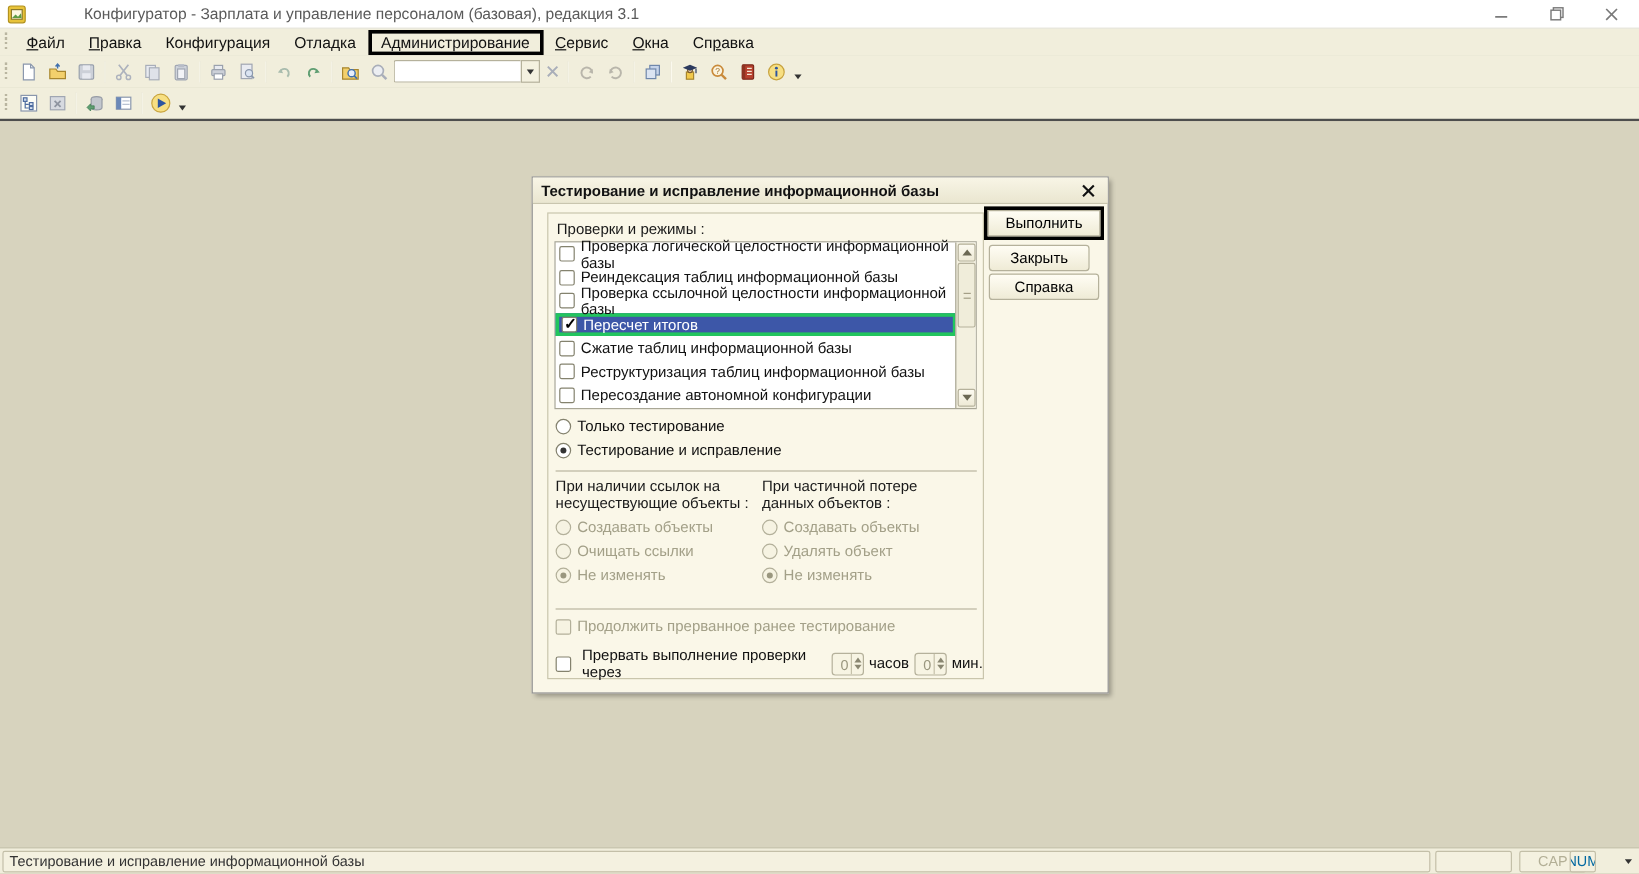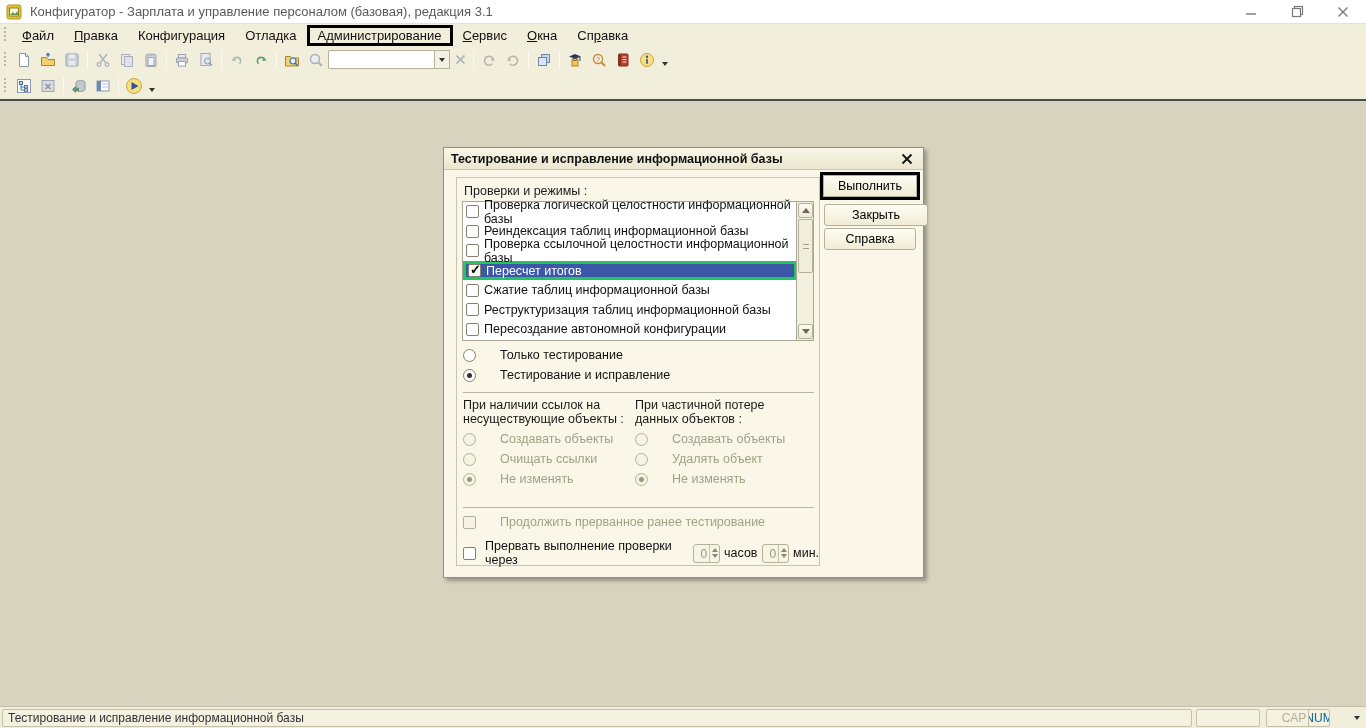--- a/index.html
+++ b/index.html
@@ -4,21 +4,21 @@
 <style>
   * { margin:0; padding:0; box-sizing:border-box; }
   html,body { width:1366px; height:728px; overflow:hidden; }
   body { font-family:"Liberation Sans", sans-serif; background:#d7d3be; position:relative; }
   .screen { position:absolute; inset:0; }
 
   
   .titlebar { position:absolute; left:0; top:0; width:1366px; height:24px; background:#ffffff;
               display:flex; align-items:center; border-bottom:1px solid #e4e2d6;}
   .app-icon { width:16px; height:16px; margin:0 8px 0 6px; display:inline-block; }
-  .title-text { font-size:13px; color:#5a5a5a; white-space:nowrap; }
+  .title-text { font-size:13px; color:#5a5a5a; white-space:nowrap;margin-left:40px; }
   .win-controls { margin-left:auto; display:flex; height:100%; }
   .win-btn { width:46px; height:100%; display:flex; align-items:center; justify-content:center; }
   .win-btn svg { display:block; }
 
   
   .menubar { position:absolute; left:0; top:24px; width:1366px; height:22px; background:#f1eedc;
              display:flex; align-items:center; font-size:13px; color:#111; }
   .grip { width:5px; height:16px; margin:0 4px 0 3px;
           background:repeating-linear-gradient(to bottom,#b9b5a0 0 2px, transparent 2px 4px);
           background-size:2px 100%; background-repeat:repeat-y; background-position:1px 0; }
@@ -82,36 +82,36 @@
               border:1px solid #b5b19b; border-radius:2px; }
   .sb-thumb::after { content:""; position:absolute; left:4px; top:24px; width:6px; height:3px;
                      border-top:1px solid #a49f86; border-bottom:1px solid #a49f86; }
 
   .radio { flex:0 0 13px; width:13px; height:13px; border:1px solid #84826e; border-radius:50%; background:#fff;
            margin-right:5px; position:relative; }
   .radio.on::after { content:""; position:absolute; left:3px; top:3px; width:5px; height:5px; border-radius:50%; background:#333; }
   .radio.disabled { background:#f6f3e2; border-color:#b3b09a; }
   .radio.disabled.on::after { background:#9a977f; }
 
-  .frow { position:absolute; display:flex; align-items:center; font-size:12.5px; color:#111;gap:19px; }
+  .frow { position:absolute; display:flex; align-items:center; font-size:12.5px; color:#111; }
   .frow.dim { color:#a3a088; }
   .hsep { position:absolute; left:6px; width:351px; height:1px; background:#b9b5a0; }
   .col-head { position:absolute; font-size:12.5px; color:#1a1a1a; line-height:14px; }
 
   .spin { display:flex; width:30px; height:19px; border:1px solid #b5b19b; border-radius:3px; background:#f7f4e3; overflow:hidden; }
   .spin-val { flex:1; font-size:12px; color:#9a977f; text-align:right; padding:2px 2px 0 0; }
   .spin-btns { width:10px; border-left:1px solid #c5c1aa; display:flex; flex-direction:column; align-items:center; justify-content:center; gap:2px; }
   .sp-up { width:0;height:0;border-left:3px solid transparent;border-right:3px solid transparent;border-bottom:4px solid #8a8772; }
   .sp-dn { width:0;height:0;border-left:3px solid transparent;border-right:3px solid transparent;border-top:4px solid #8a8772; }
 
   .btn { position:absolute; border:1px solid #b5b19b; border-radius:3px; background:linear-gradient(#fffdf4,#efebd6);
          font-size:12.5px; color:#000; display:flex; align-items:center; justify-content:center; font-family:"Liberation Sans",sans-serif; }
   .btn-run-wrap { position:absolute; left:376px; top:2px; width:100px; height:28px; border:3px solid #000; }
   .btn-run { position:static; width:100%; height:100%; border-radius:0; border:1px solid #b5b19b; }
-  .btn-close2 { left:380px; top:34px; width:104px; height:22px; }
+  .btn-close2 { left:380px; top:34px; width:84px; height:22px; }
   .btn-help { left:380px; top:58px; width:92px; height:22px; }
 </style>
 </head>
 <body>
 
 <div class="screen">
 
   <div class="titlebar">
     <span class="app-icon">
       <svg width="16" height="16" viewBox="0 0 16 16">

